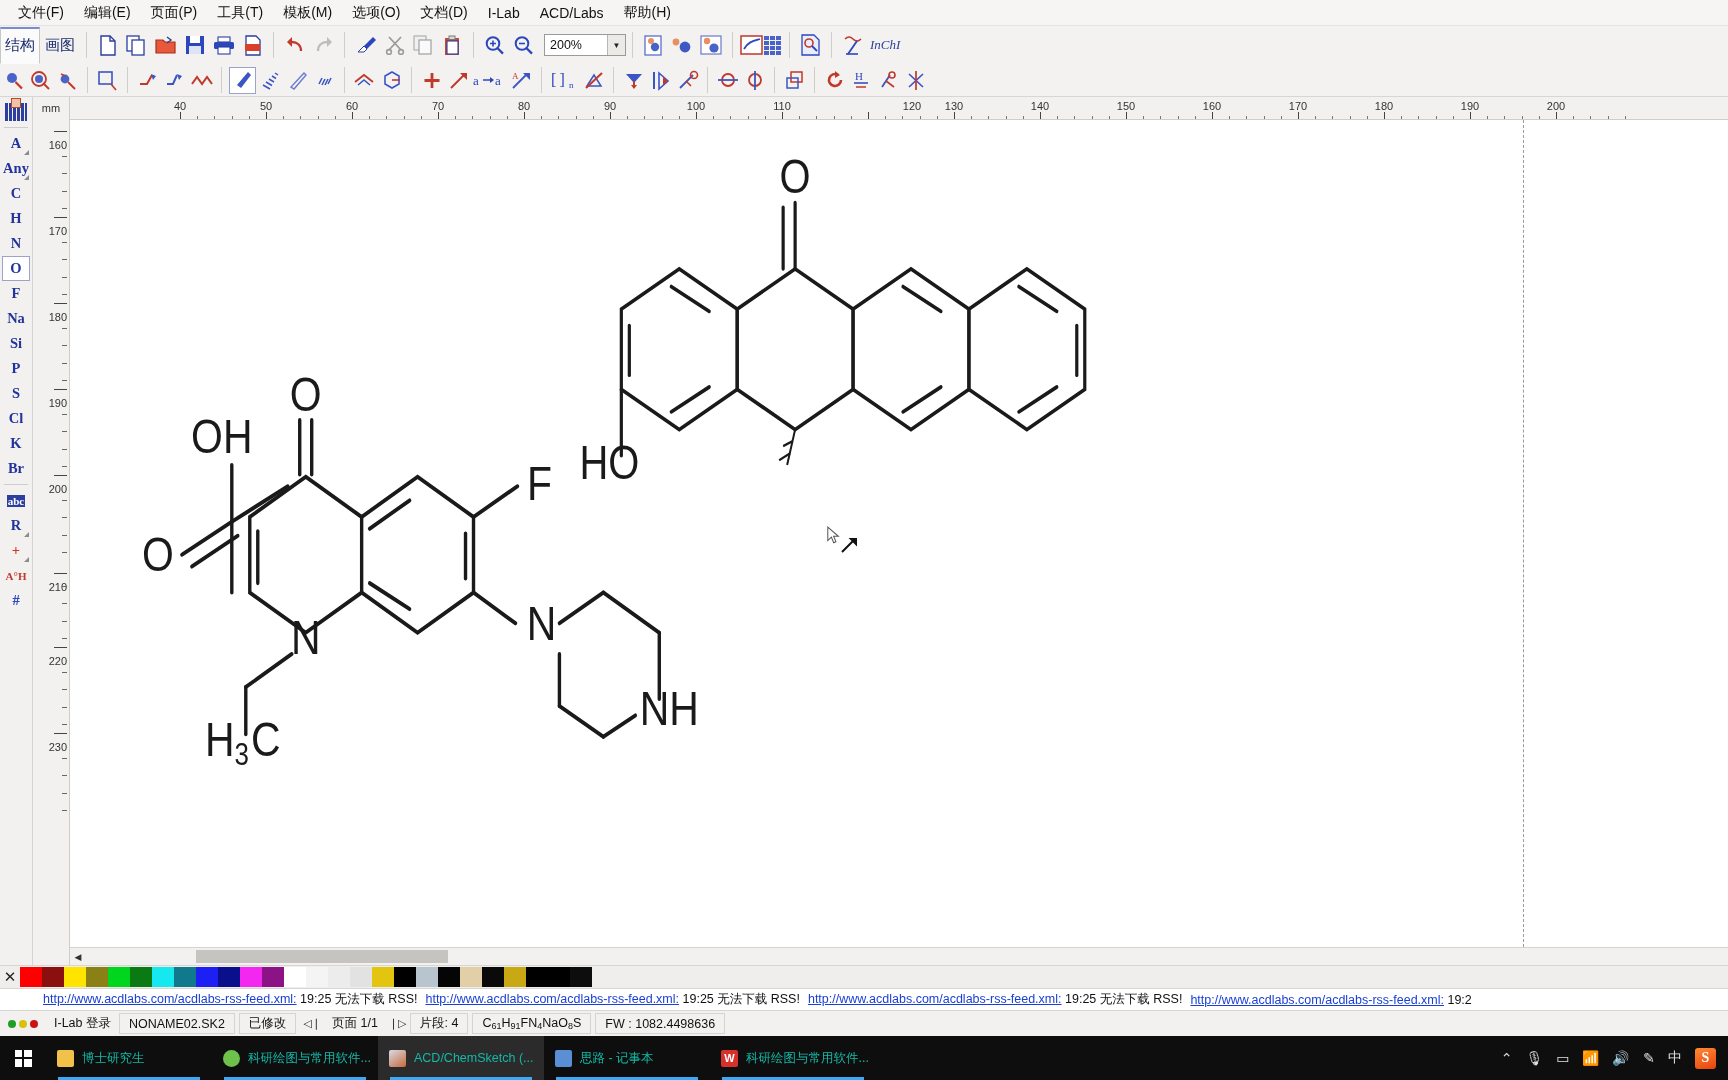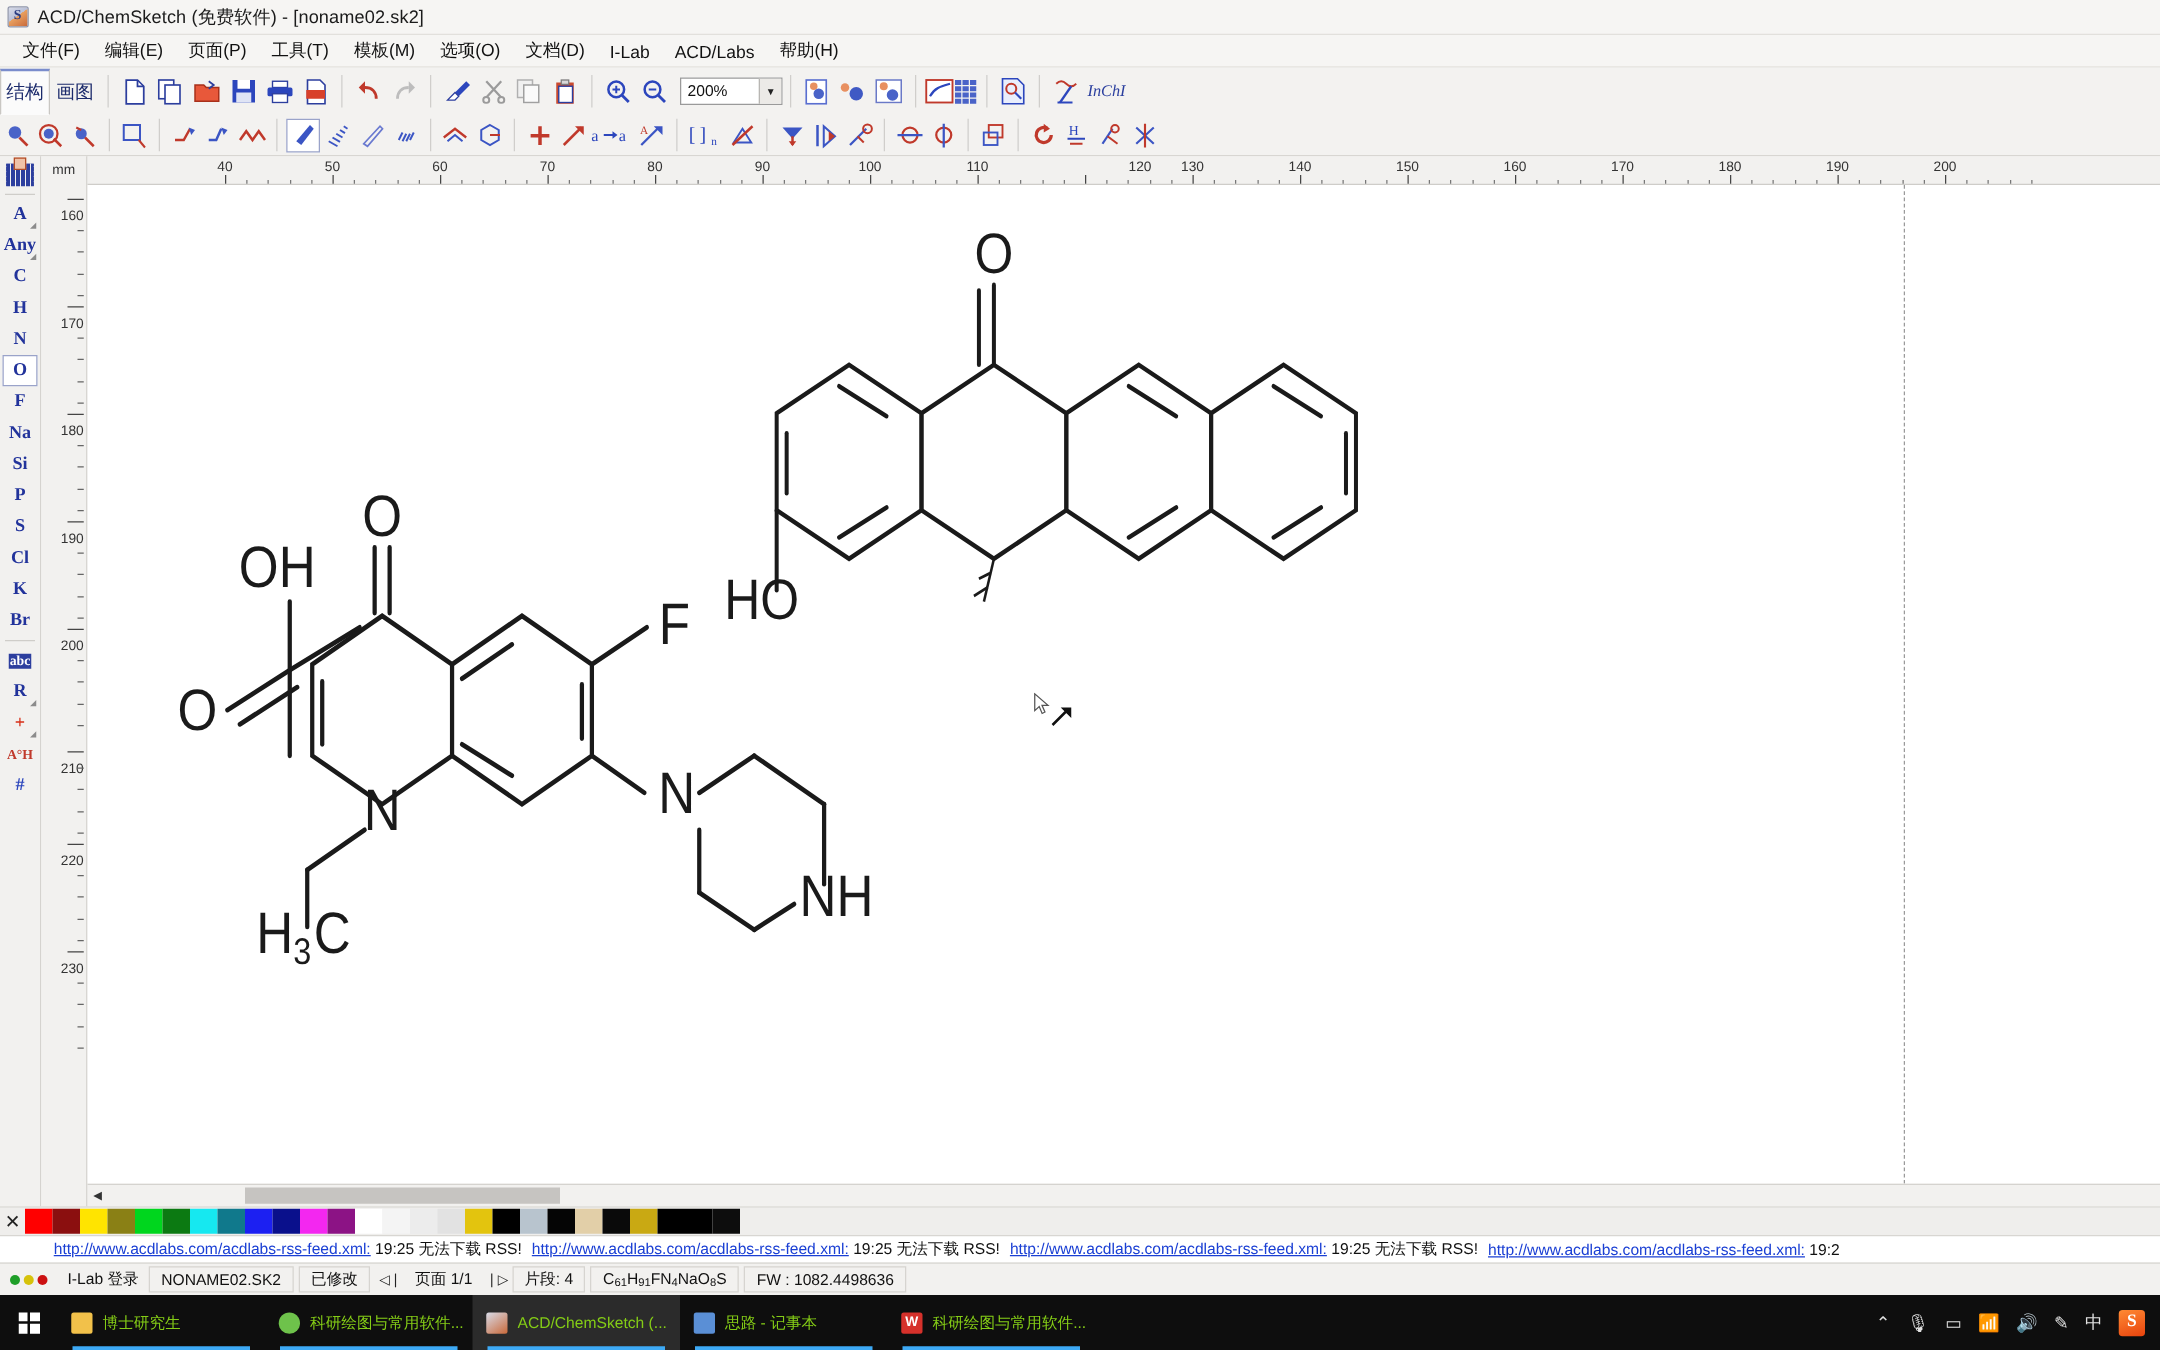--- a/index.html
+++ b/index.html
@@ -124,39 +124,35 @@
   .taskbar{height:44px;background:#0e0e0e;display:flex;align-items:center;flex:none;color:#e8e8e8;}
   .startbtn{width:46px;height:44px;display:flex;align-items:center;justify-content:center;}
   .winlogo{width:17px;height:17px;display:grid;grid-template-columns:1fr 1fr;grid-template-rows:1fr 1fr;gap:2px;}
   .winlogo i{background:#ffffff;display:block;}
   .tkitem{height:44px;width:166px;display:flex;align-items:center;padding-left:11px;
           box-sizing:border-box;position:relative;}
   .tkitem.active{background:#2b2b2b;}
   .tkitem:after{content:"";position:absolute;left:12px;right:12px;bottom:0;height:3px;
           background:#3da9f5;}
   .tkicon{width:17px;height:17px;margin-right:8px;flex:none;border-radius:2px;}
-  .tklabel{font-size:12.5px;color:#84cc16;white-space:nowrap;overflow:hidden;text-overflow:ellipsis;}
+  .tklabel{font-size:12.5px;color:#14b8a6;white-space:nowrap;overflow:hidden;text-overflow:ellipsis;}
   .tray{margin-left:auto;display:flex;align-items:center;gap:13px;padding-right:12px;}
   .tray .ti{font-size:14px;color:#e0e0e0;}
   .sogou{width:21px;height:21px;border-radius:3px;background:linear-gradient(160deg,#ff8a34,#e8430d);
          color:#fff;font-size:14px;font-weight:bold;display:flex;align-items:center;
          justify-content:center;font-family:"Liberation Serif",serif;}
 
   
   .cursor{position:absolute;width:17px;height:19px;pointer-events:none;}
 </style>
 </head>
 <body>
 
 <div class="app">
 
-  <div class="titlebar">
-    <div class="appicon"></div>
-    <div class="title">ACD/ChemSketch (免费软件) - [noname02.sk2]</div>
-  </div>
 
   <div class="menubar">
     <div class="mi">文件(F)</div>
     <div class="mi">编辑(E)</div>
     <div class="mi">页面(P)</div>
     <div class="mi">工具(T)</div>
     <div class="mi">模板(M)</div>
     <div class="mi">选项(O)</div>
     <div class="mi">文档(D)</div>
     <div class="mi">I-Lab</div>

